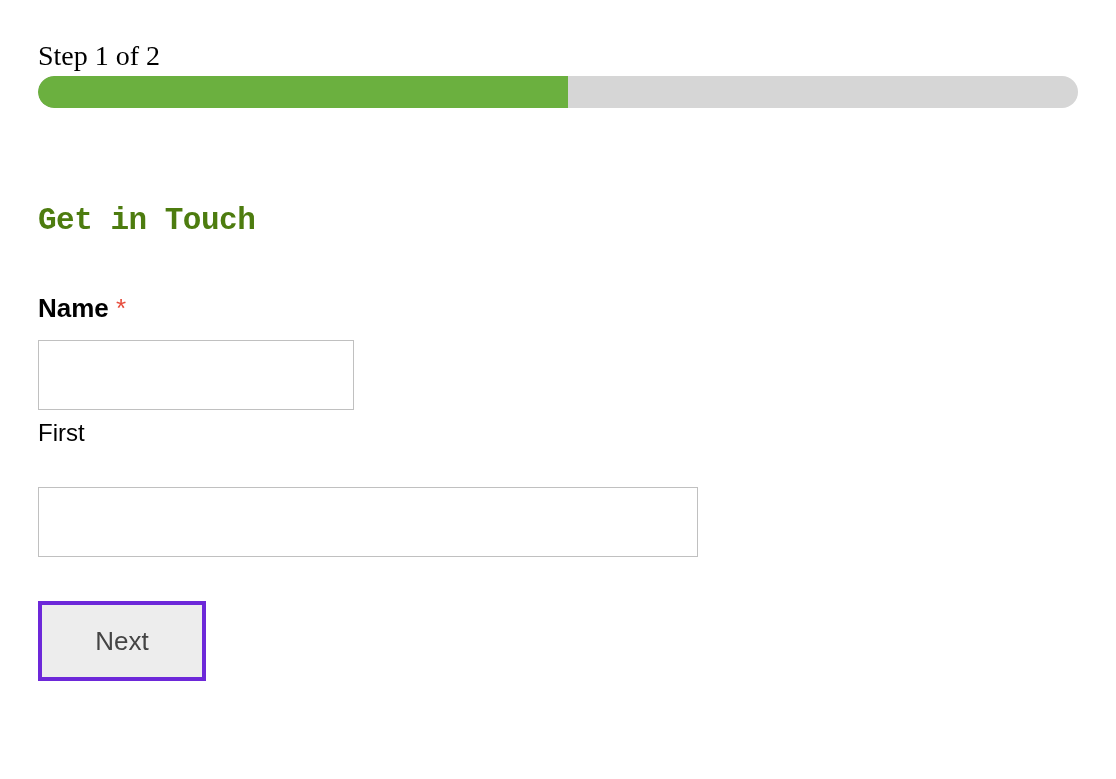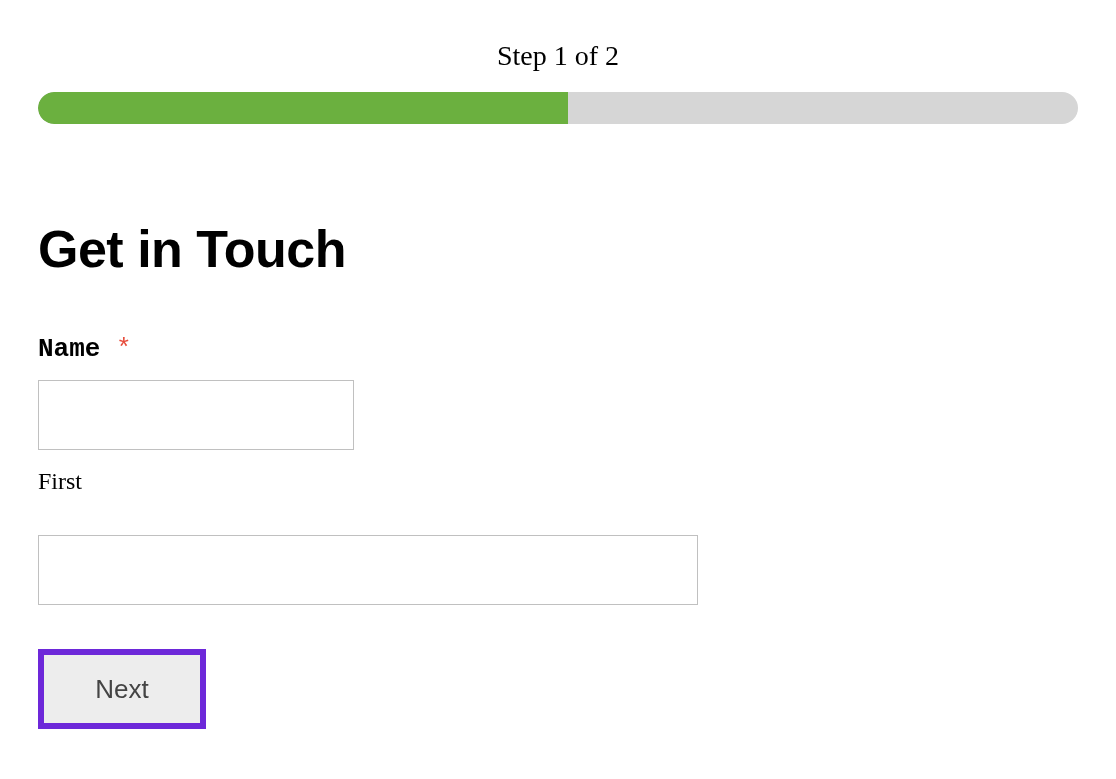--- a/index.html
+++ b/index.html
@@ -9,50 +9,49 @@
     }
     body {
       font-family: Georgia, 'Times New Roman', serif;
       background: #fff;
       padding: 40px 38px;
       width: 1116px;
     }
     .step-indicator {
       font-size: 28px;
       color: #000;
-      margin-bottom: 20px;
+      margin-bottom: 4px;
       font-family: Georgia, 'Times New Roman', serif;
-      text-align: center;
     }
     .progress-bar-container {
       width: 100%;
       height: 32px;
       background: #d6d6d6;
       border-radius: 16px;
       overflow: hidden;
       margin-bottom: 95px;
     }
     .progress-bar-fill {
       height: 100%;
       background: #6bb03f;
       border-radius: 16px 0 0 16px;
     }
     .form-title {
-      font-family: Liberation Sans, sans-serif;
-      font-size: 52px;
+      font-family: Liberation Mono, monospace;
+      font-size: 31px;
       font-weight: 800;
-      color: #000000;
+      color: #4d7c0f;
       margin-bottom: 55px;
       letter-spacing: -0.5px;
     }
     .field-group {
       margin-bottom: 40px;
     }
     .field-label {
-      font-family: Liberation Mono, monospace;
+      font-family: Liberation Sans, sans-serif;
       font-size: 26px;
       font-weight: bold;
       color: #000;
       margin-bottom: 16px;
       display: block;
     }
     .required-star {
       color: #e74c3c;
       font-weight: normal;
     }
@@ -67,40 +66,40 @@
     .text-input {
       width: 316px;
       height: 70px;
       border: 1px solid #c0c0c0;
       background: #fff;
       font-size: 20px;
       padding: 0 12px;
       font-family: inherit;
     }
     .sublabel {
-      font-family: Liberation Serif, serif;
+      font-family: Liberation Sans, sans-serif;
       font-size: 24px;
       color: #000;
-      margin-top: 18px;
+      margin-top: 9px;
       font-weight: normal;
     }
     .email-input {
       width: 660px;
       height: 70px;
       border: 1px solid #c0c0c0;
       background: #fff;
       font-size: 20px;
       padding: 0 12px;
       font-family: inherit;
     }
     .next-button {
       width: 168px;
       height: 80px;
       background: #ededed;
-      border: 6px solid #6d28d9;
+      border: 4px solid #6d28d9;
       font-family: 'Helvetica Neue', Helvetica, Arial, sans-serif;
       font-size: 26px;
       color: #444;
       cursor: pointer;
       margin-top: 4px;
     }
   </style>
 </head>
 <body>
 

